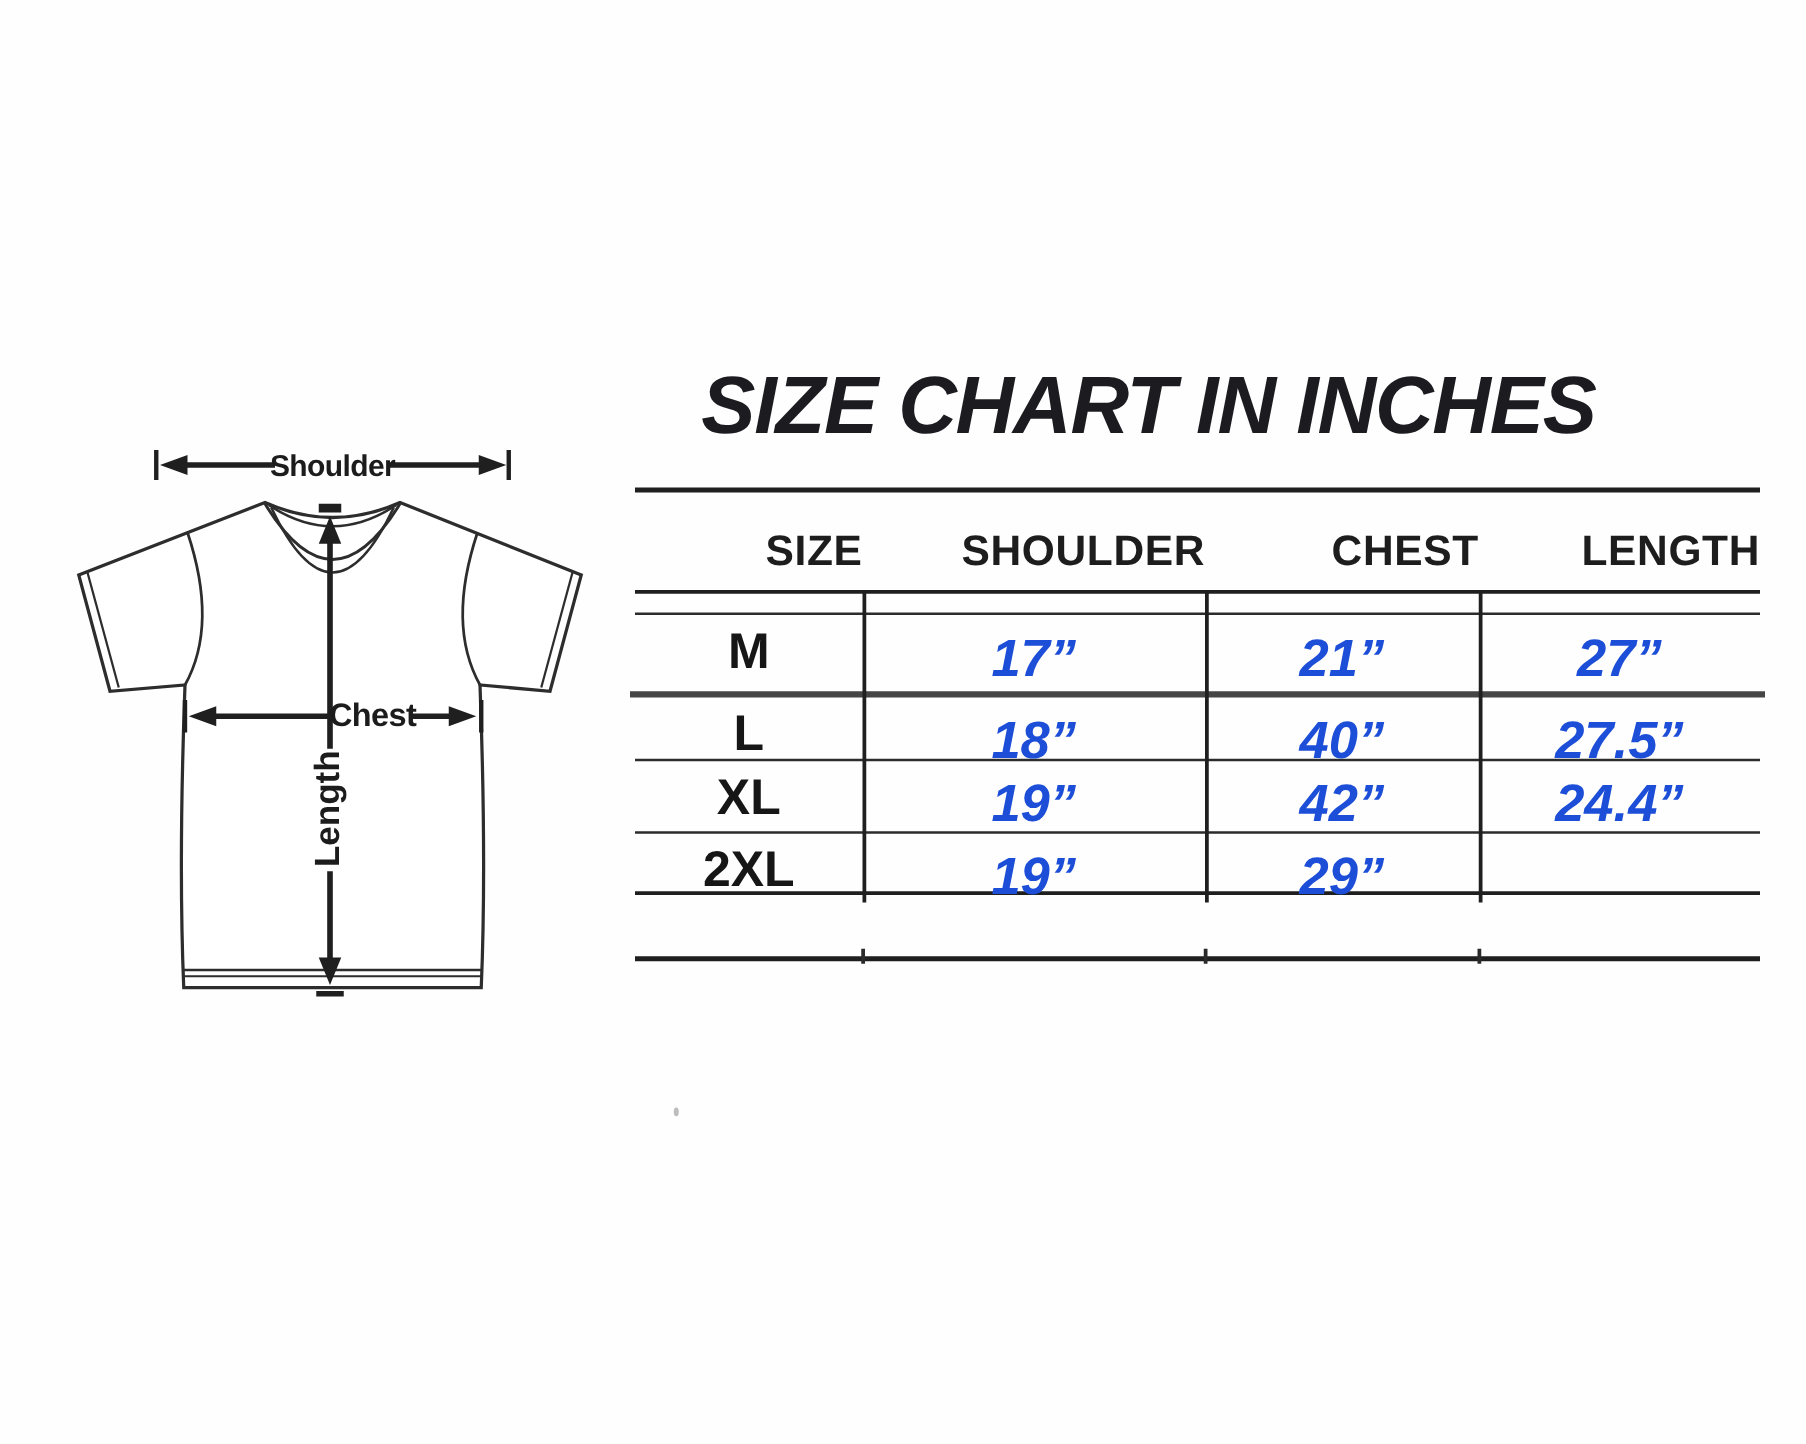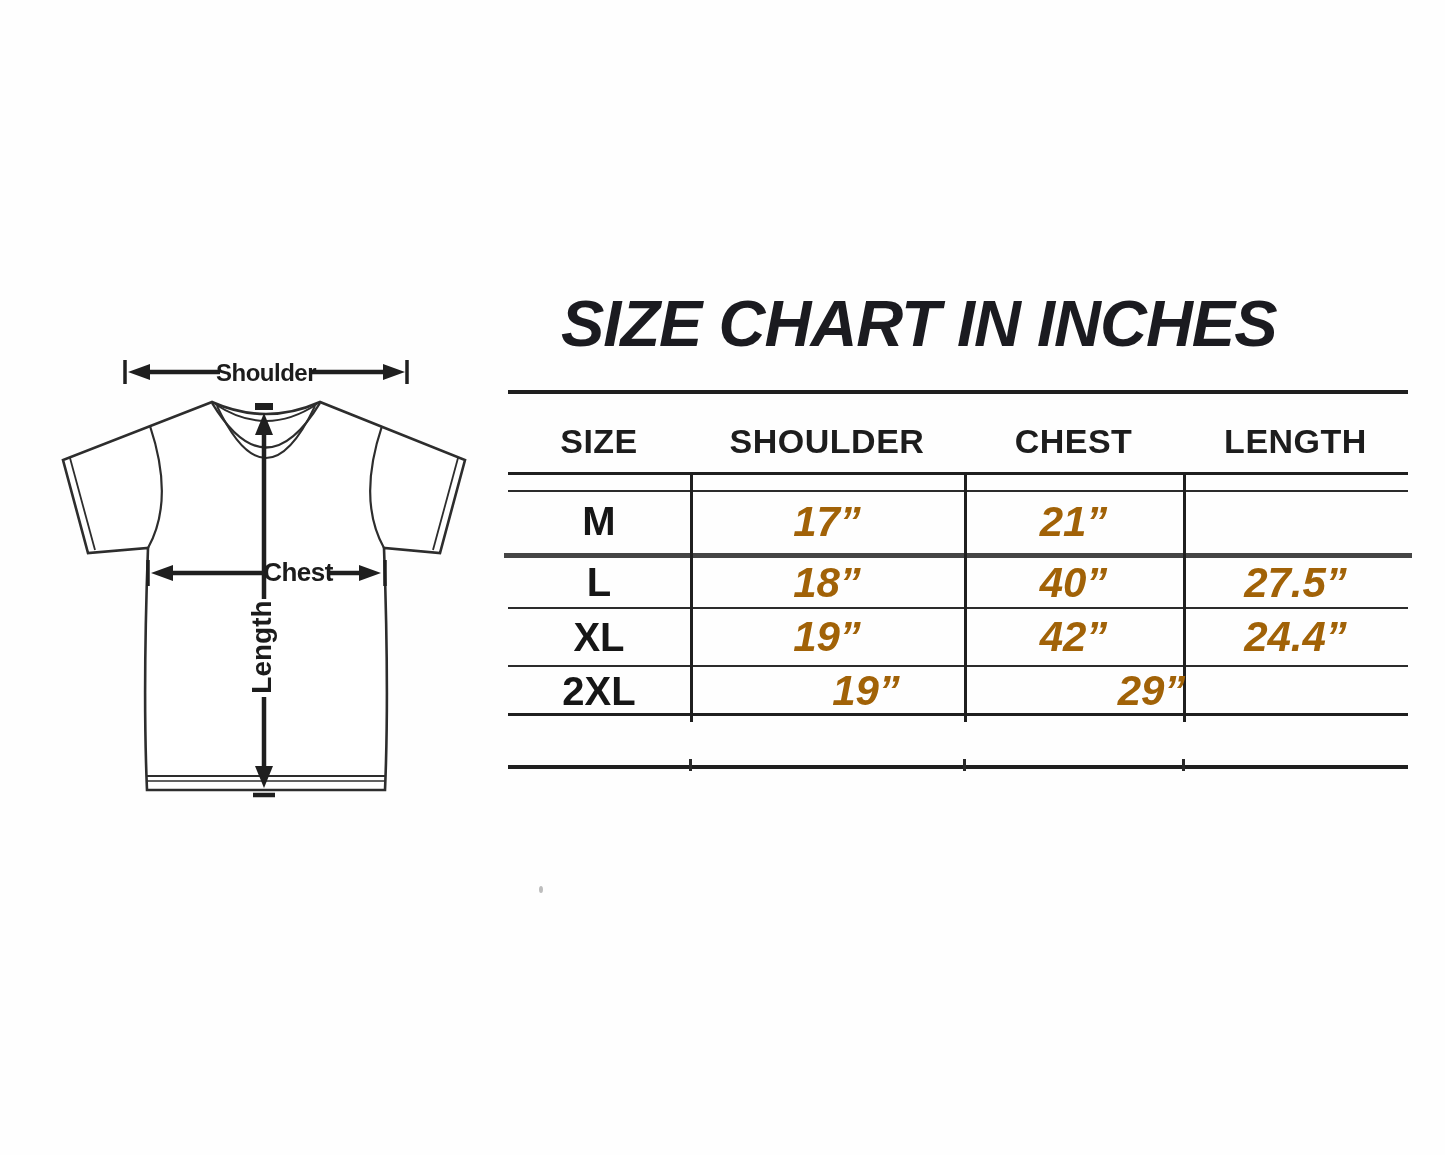--- a/index.html
+++ b/index.html
@@ -31,28 +31,28 @@
   .hl-foot{top:375px;height:4px;}
   .vline{position:absolute;top:82px;width:3px;height:250px;background:#1f1f1f;}
   .v1{left:182px;} .v2{left:456px;} .v3{left:675px;}
   .tick{position:absolute;top:369px;width:3px;height:12px;background:#2a2a2a;}
 
   .trow{
     position:absolute;left:0;width:900px;
     display:grid;grid-template-columns:182px 274px 219px 225px;
     align-items:center;text-align:center;
   }
-  .hdr-row{top:20px;height:62px;font-size:34px;font-weight:700;letter-spacing:0.5px;color:#1d1d1d;}
+  .hdr-row{top:20px;height:62px;font-size:34px;font-weight:700;letter-spacing:0.5px;color:#1d1d1d;text-align:right;}
   .row-m {top:100px;height:63px;}
   .row-l {top:168px;height:49px;}
   .row-xl{top:219px;height:56px;}
-  .row-2xl{top:277px;height:46px;gap:39px;}
+  .row-2xl{top:277px;height:46px;}
   .cell{white-space:nowrap;}
   .size-cell{font-size:40px;font-weight:700;color:#161616;}
-  .val-cell{font-size:42px;font-weight:700;font-style:italic;color:#a16207;}
+  .val-cell{font-size:42px;font-weight:700;font-style:italic;color:#1d4ed8;margin-top:10px;}
 
   
   .shirt-wrap{position:absolute;left:50px;top:340px;width:430px;height:470px;}
   svg text{
     font-family:"Liberation Sans",sans-serif;
     font-weight:700;fill:#1c1c1c;
   }
 
   
   .artifact{
@@ -148,20 +148,21 @@
       <div class="cell">SIZE</div>
       <div class="cell">SHOULDER</div>
       <div class="cell">CHEST</div>
       <div class="cell">LENGTH</div>
     </div>
 
     <div class="trow row-m">
       <div class="cell size-cell">M</div>
       <div class="cell val-cell">17”</div>
       <div class="cell val-cell">21”</div>
+      <div class="cell val-cell">27”</div>
     </div>
     <div class="trow row-l">
       <div class="cell size-cell">L</div>
       <div class="cell val-cell">18”</div>
       <div class="cell val-cell">40”</div>
       <div class="cell val-cell">27.5”</div>
     </div>
     <div class="trow row-xl">
       <div class="cell size-cell">XL</div>
       <div class="cell val-cell">19”</div>

